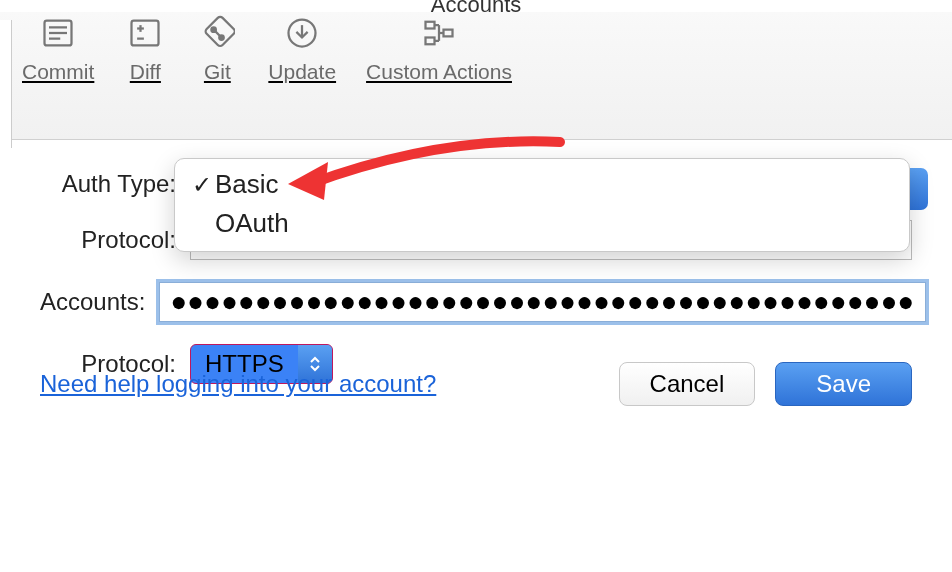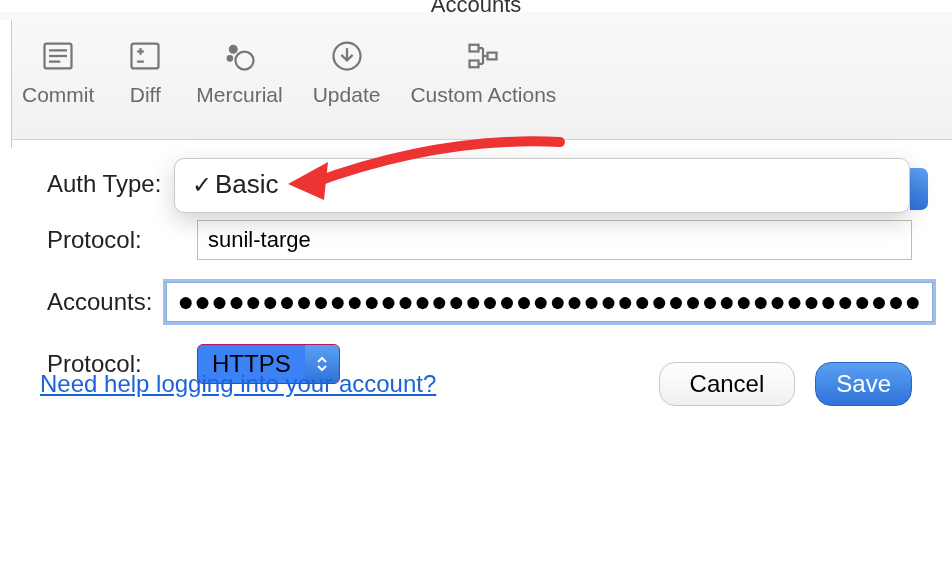--- a/index.html
+++ b/index.html
@@ -1,43 +1,43 @@
 <!DOCTYPE html>
 <html><head>
 <meta charset="utf-8">
 <style>
   * { box-sizing: border-box; margin: 0; padding: 0; }
   html, body { width: 952px; height: 572px; font-family: -apple-system, "Helvetica Neue", Arial, sans-serif; background:#fff; }
   .window { width:952px; height:464px; background:#fff; position:relative; overflow:hidden; }
   .titlebar { text-align:center; font-size:22px; color:#333; padding-top:0; height:20px; margin-top:-8px; }
-  .toolbar { height:128px; border-bottom:1px solid #d0d0d0; display:flex; align-items:center; padding:0 0 10px 0; background:linear-gradient(#f9f9f9,#f1f1f1); }
+  .toolbar { height:128px; border-bottom:1px solid #d0d0d0; display:flex; align-items:flex-start; padding:0 0 10px 0; background:linear-gradient(#f9f9f9,#f1f1f1);text-decoration:underline; }
   .toolbar-inner { display:flex; gap:30px; padding-left:6px; }
   .tb-item { display:flex; flex-direction:column; align-items:center; color:#6a6a6a; font-size:21px; cursor:pointer; }
   .tb-icon { width:42px; height:42px; margin-bottom:6px; display:flex; align-items:center; justify-content:center; color:#777; }
   .cut { position:absolute; left:0; top:20px; width:12px; height:128px; background:#fff; border-right:1px solid #ccc; }
   .body-area { padding:30px 40px 0 40px; position:relative; }
   .form-row { display:flex; align-items:center; margin-bottom:22px; }
-  .form-label { width:150px; font-size:24px; color:#222; padding-right:14px;margin-left:7px; }
+  .form-label { width:150px; text-align:right; font-size:24px; color:#222; padding-right:14px; }
   .field-wrap { flex:1; position:relative; }
   .text-input { width:100%; height:40px; border:1px solid #bdbdbd; background:#fff; font-size:22px; padding:4px 10px; }
   .text-input.focused { outline:3px solid #9cc0ea; outline-offset:0; border-color:#8aaed8; }
   .password-dots { font-family: Arial; letter-spacing:0px; font-size:28px; line-height:30px; color:#000; }
   .select-wrap { display:inline-flex; align-items:stretch; border:1px solid #be185d; border-radius:6px; overflow:hidden; height:40px; background:#3b82f6; }
   .select-value { padding:4px 14px; font-size:24px; display:flex; align-items:center; }
   .select-arrows { width:34px; background:linear-gradient(#5aa0f2,#2f73d8); display:flex; flex-direction:column; align-items:center; justify-content:center; color:#fff; }
   .select-arrows svg { width:12px; height:8px; }
   .dropdown-menu { position:absolute; left:174px; top:158px; width:736px; background:#fff; border:1px solid #c9c9c9; border-radius:10px; box-shadow:0 8px 24px rgba(0,0,0,.18); padding:6px 0 8px 0; z-index:10; }
   .dropdown-item { display:flex; align-items:center; font-size:26px; color:#222; padding:4px 18px 4px 14px; cursor:pointer; }
   .dropdown-check { width:26px; display:inline-block; text-align:center; font-size:24px; }
   .hidden-blue-edge { position:absolute; right:24px; top:168px; width:18px; height:42px; background:linear-gradient(#5aa0f2,#2f73d8); border-top-right-radius:7px; border-bottom-right-radius:7px; z-index:5; }
   .footer { position:absolute; left:40px; right:40px; bottom:58px; display:flex; align-items:center; justify-content:space-between; }
   .help-link { color:#1a63d9; font-size:24px; text-decoration:underline; }
   .btn-row { display:flex; gap:20px; }
-  .btn { height:44px; border-radius:16px; font-size:24px; padding:0 30px; border:1px solid #c8c8c8; background:linear-gradient(#ffffff,#f0f0f0); cursor:pointer; }
-  .btn.primary { background:linear-gradient(#5aa0f2,#2f73d8); color:#fff; border:1px solid #2a66c0; padding:0 20px; }
+  .btn { height:44px; border-radius:8px; font-size:24px; padding:0 30px; border:1px solid #c8c8c8; background:linear-gradient(#ffffff,#f0f0f0); cursor:pointer; }
+  .btn.primary { background:linear-gradient(#5aa0f2,#2f73d8); color:#fff; border:1px solid #2a66c0; padding:0 40px; }
   
   .annotation-arrow { position:absolute; left:280px; top:126px; z-index:20; pointer-events:none; }
 </style>
 </head>
 <body>
 
 <div class="window">
 
   <div class="titlebar">Accounts</div>
 
@@ -62,26 +62,27 @@
               <line x1="9" y1="12" x2="15" y2="12"></line>
               <line x1="12" y1="9" x2="12" y2="15"></line>
               <line x1="9" y1="21" x2="15" y2="21"></line>
             </svg>
         </span>
         <span>Diff</span>
       </div>
       <div class="tb-item">
         <span class="tb-icon">
           <svg viewBox="0 0 32 32" width="36" height="36" fill="none" stroke="#777" stroke-width="2">
-              <circle cx="20" cy="20" r="8"></circle>
-              <circle cx="10" cy="10" r="3" fill="#777"></circle>
-              <circle cx="7" cy="18" r="2" fill="#777"></circle>
+              <rect x="7" y="3" width="20" height="20" rx="3" transform="rotate(45 16 16)"></rect>
+              <circle cx="13" cy="13" r="2" fill="#777"></circle>
+              <circle cx="20" cy="20" r="2" fill="#777"></circle>
+              <line x1="13" y1="13" x2="20" y2="20"></line>
             </svg>
         </span>
-        <span>Mercurial</span>
+        <span>Git</span>
       </div>
       <div class="tb-item">
         <span class="tb-icon">
           <svg viewBox="0 0 32 32" width="36" height="36" fill="none" stroke="#777" stroke-width="2">
               <circle cx="16" cy="16" r="12"></circle>
               <line x1="16" y1="9" x2="16" y2="20"></line>
               <polyline points="11,15 16,20 21,15"></polyline>
             </svg>
         </span>
         <span>Update</span>
@@ -143,20 +144,24 @@
 
   </div>
 
   <div class="hidden-blue-edge"></div>
 
   <div class="dropdown-menu">
     <div class="dropdown-item">
       <span class="dropdown-check">✓</span>
       <span>Basic</span>
     </div>
+    <div class="dropdown-item">
+      <span class="dropdown-check"></span>
+      <span>OAuth</span>
+    </div>
   </div>
 
   <svg class="annotation-arrow" width="300" height="110">
     <path d="M 280 16 Q 160 10 30 58" stroke="#e33" stroke-width="10" fill="none" stroke-linecap="round"></path>
     <polygon points="8,58 48,36 44,74" fill="#e33"></polygon>
   </svg>
 
   <div class="footer">
     <a class="help-link" href="#">Need help logging into your account?</a>
     <div class="btn-row">

